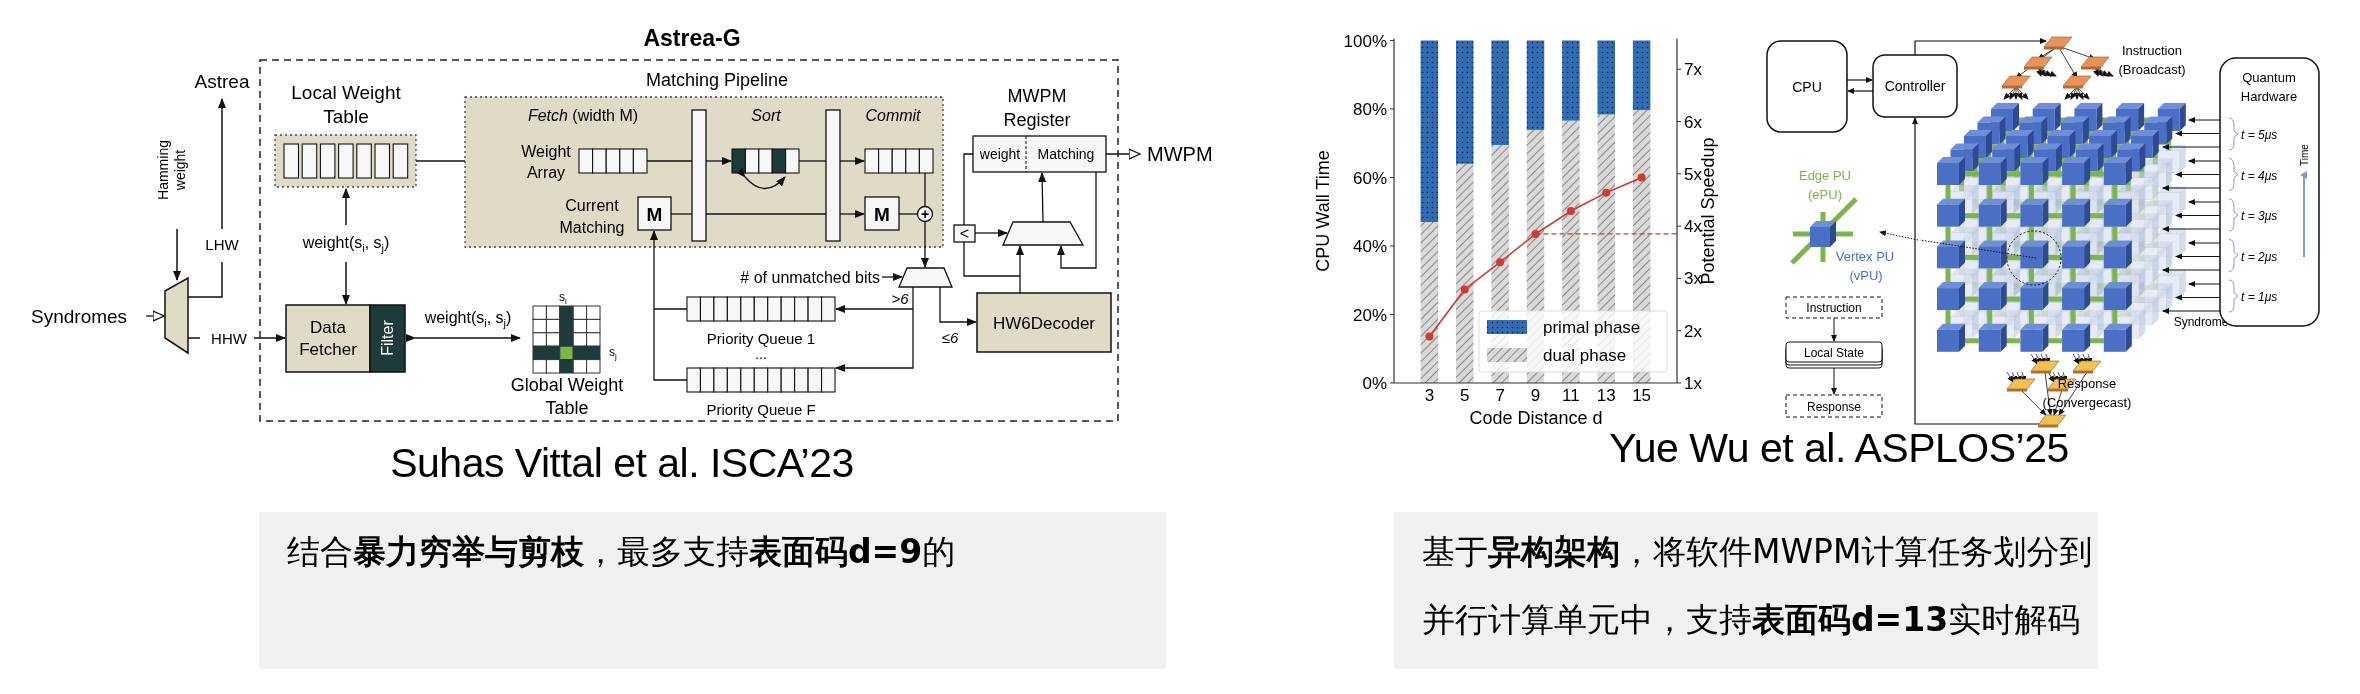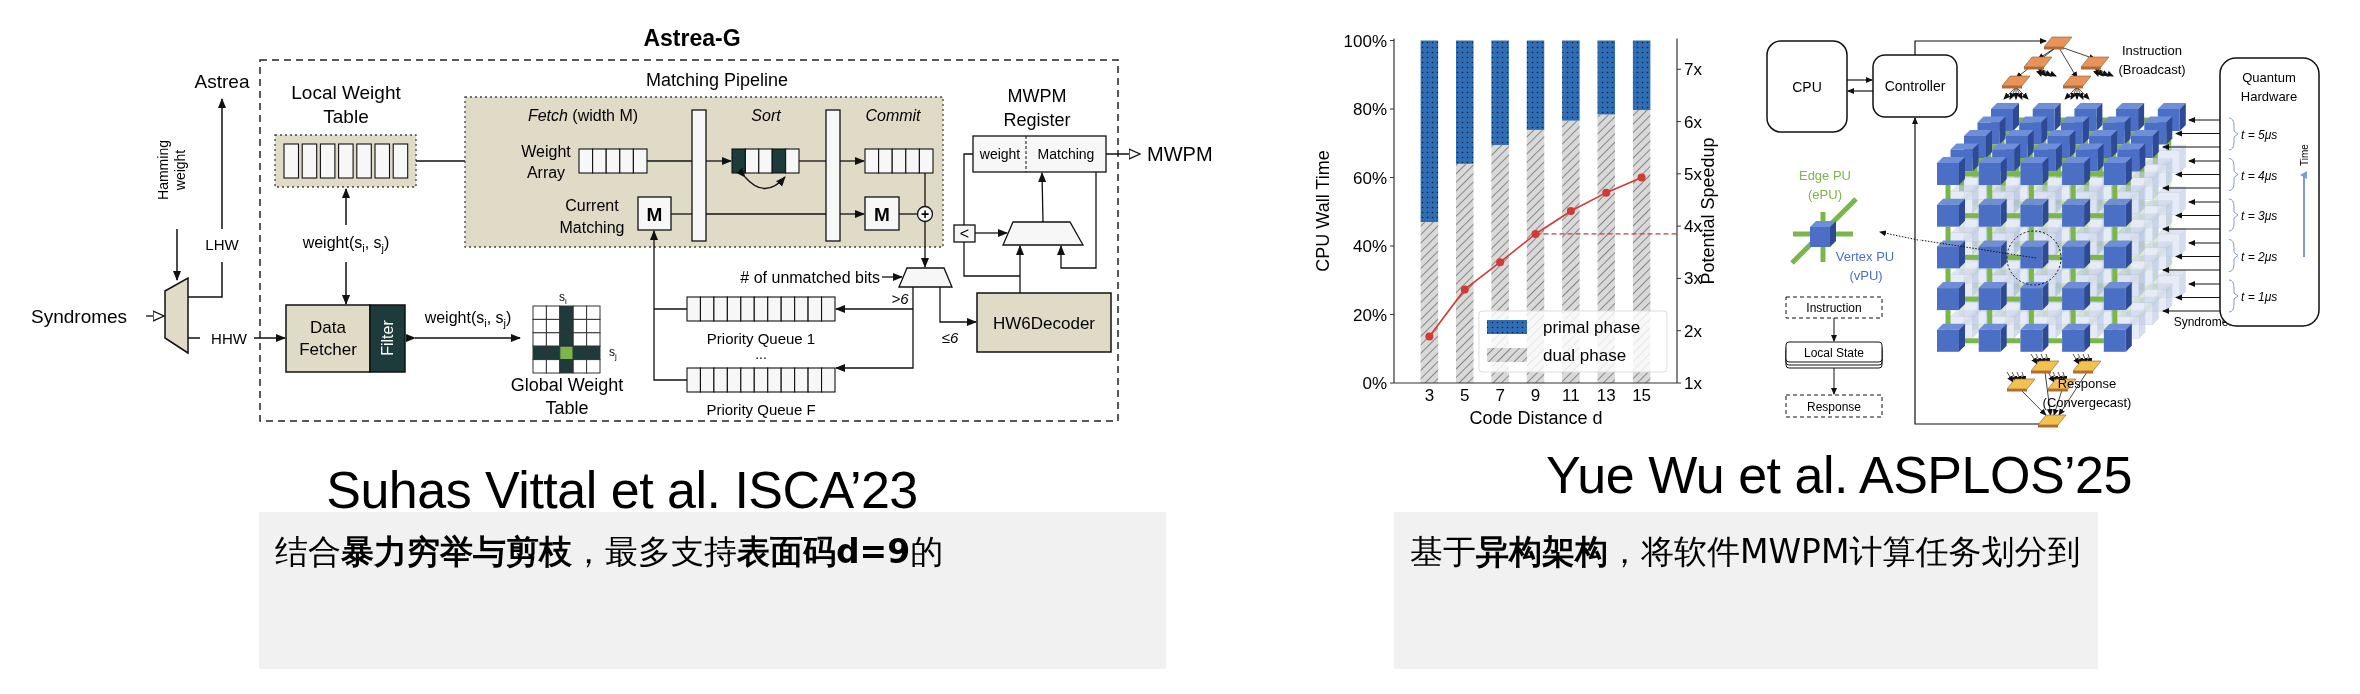--- a/index.html
+++ b/index.html
@@ -1,21 +1,21 @@
 <!DOCTYPE html>
 <html><head>
 <meta charset="utf-8">
 <style>
   html, body { margin:0; padding:0; background:#ffffff; }
   body { width:2360px; height:694px; position:relative; overflow:hidden; font-family:"Liberation Sans", sans-serif; color:#111; }
   svg text { font-family:"Liberation Sans", sans-serif; }
   #left-fig { position:absolute; left:0; top:0; }
   #right-fig { position:absolute; left:0; top:0; }
-  .caption { position:absolute; font-family:"Liberation Sans", sans-serif; font-size:52px; color:#000; white-space:nowrap; transform:translateX(-50%); letter-spacing:-0.5px;margin-top:20px; }
-  .note-box { position:absolute; background:#f1f1f1; font-family:"DejaVu Sans", sans-serif; font-size:33px; color:#000; line-height:68px; padding:6px 16px; box-sizing:border-box; }
+  .caption { position:absolute; font-family:"Liberation Sans", sans-serif; font-size:41px; color:#000; white-space:nowrap; transform:translateX(-50%); letter-spacing:-0.5px; }
+  .note-box { position:absolute; background:#f1f1f1; font-family:"DejaVu Sans", sans-serif; font-size:33px; color:#000; line-height:68px; padding:6px 28px; box-sizing:border-box; }
   .note-box b { font-weight:bold; }
   .note-line { display:block; white-space:nowrap; }
 </style>
 </head>
 <body>
 
 <svg id="left-fig" width="1260" height="440" viewBox="0 0 1260 440">
   <defs>
     <marker id="arr" markerWidth="10" markerHeight="10" refX="9" refY="5" orient="auto" markerUnits="userSpaceOnUse">
       <path d="M0,1 L10,5 L0,9 z" fill="#111"></path>
@@ -1153,13 +1153,14 @@
     <text x="1834" y="357" font-size="12" text-anchor="middle">Local State</text>
     <line x1="1834" y1="368" x2="1834" y2="394" stroke="#111" stroke-width="1" marker-end="url(#sarr)"></line>
     <rect x="1786" y="395" width="96" height="22" fill="#fff" stroke="#111" stroke-width="1" stroke-dasharray="4,3"></rect>
     <text x="1834" y="411" font-size="12" text-anchor="middle">Response</text>
   </g>
 </svg>
 
 <div class="caption" style="left:1839px; top:425px;">Yue Wu et al. ASPLOS’25</div>
 <div class="note-box" style="left:1394px; top:512px; width:704px; height:157px;">
   <span class="note-line" id="right-note-l1"><span>基于</span><b>异构架构</b><span>，将软件MWPM计算任务划分到</span></span>
+  <span class="note-line" id="right-note-l2"><span>并行计算单元中，支持</span><b>表面码d=13</b><span>实时解码</span></span>
 </div>
 
 </body></html>

